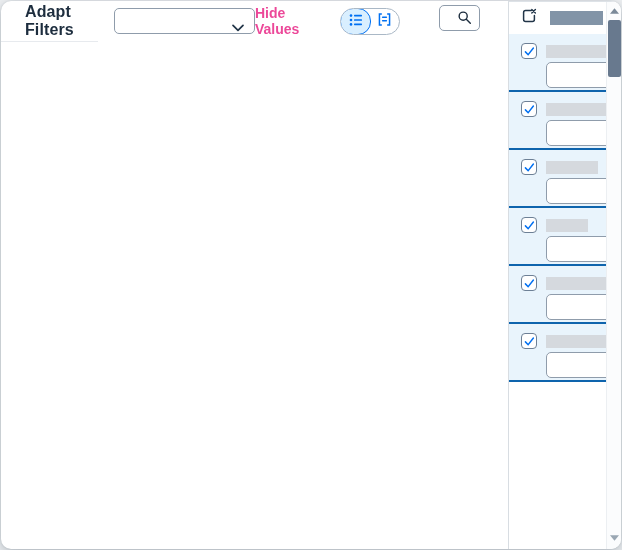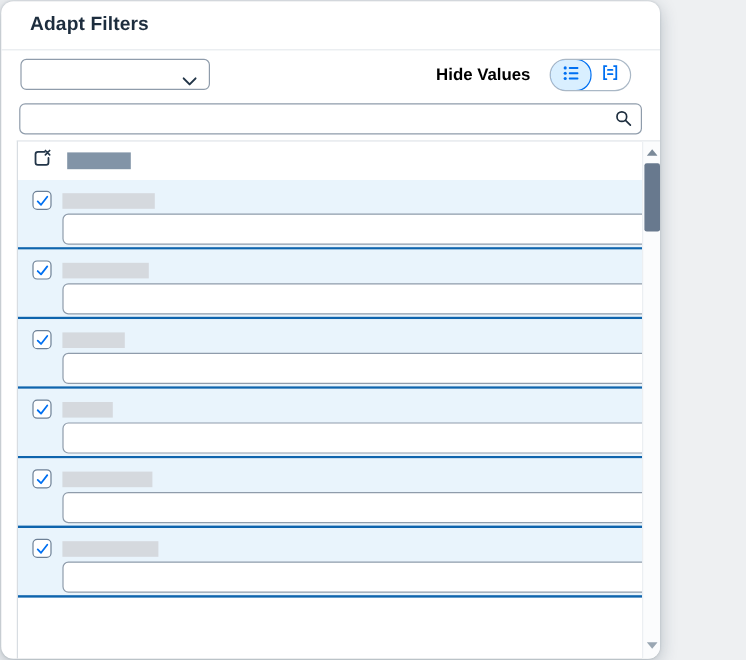--- a/index.html
+++ b/index.html
@@ -3,43 +3,43 @@
 <meta charset="utf-8">
 <style>
   * { box-sizing: border-box; margin: 0; padding: 0; }
   html,body { width: 622px; height: 550px; overflow: hidden; }
   body {
     background: #eef0f2;
     font-family: "Liberation Sans", sans-serif;
     -webkit-font-smoothing: antialiased;
   }
   .dialog {
-    position: absolute; left: 1px; top: 1px; width: 549px; height: 548px;
+    position: absolute; left: 1px; top: 1px; width: 620px; height: 548px;
     background: #ffffff; border-radius: 10px;
     box-shadow: 0 4px 14px rgba(34,53,72,.28), 0 0 2px rgba(34,53,72,.18);
-    display: flex; flex-direction: column; overflow: hidden;
+    display: flex; flex-direction: row; overflow: hidden;
   }
   
   .hdr {
     height: 41px; flex: 0 0 41px; display: flex; align-items: center;
     padding: 0 24px; border-bottom: 1px solid #e7eaee;
   }
   .hdr h1 { font-size: 16px; font-weight: 700; color: #1d2d3e; letter-spacing: .1px; }
   
   .tbar {
     height: 40px; flex: 0 0 40px; display: flex; align-items: center;
     padding: 0 24px 0 16px;
   }
   .combo {
     position: relative; width: 158px; height: 26px; background: #fff;
     border: 1px solid #8f9cab; border-radius: 5px; cursor: pointer;
   }
   .combo .chev { position: absolute; right: 10px; top: 9px; }
   .tbar-right { margin-left: auto; display: flex; align-items: center; gap: 16px; }
-  .link { color: #000000; font-size: 14px; font-weight: 600; text-decoration: none; cursor: pointer; }
+  .link { color: #ec4899; font-size: 14px; font-weight: 600; text-decoration: none; cursor: pointer; }
   .seg {
     display: flex; align-items: stretch; height: 27px;
     border: 1px solid #aab8c6; border-radius: 14px; background: #fff; overflow: hidden;
   }
   .seg-btn {
     width: 33px; display: flex; align-items: center; justify-content: center;
     background: transparent; border: none; cursor: pointer;
   }
   .seg-btn.sel {
     background: #d9efff; border: 1px solid #0070f2; border-radius: 13px;

